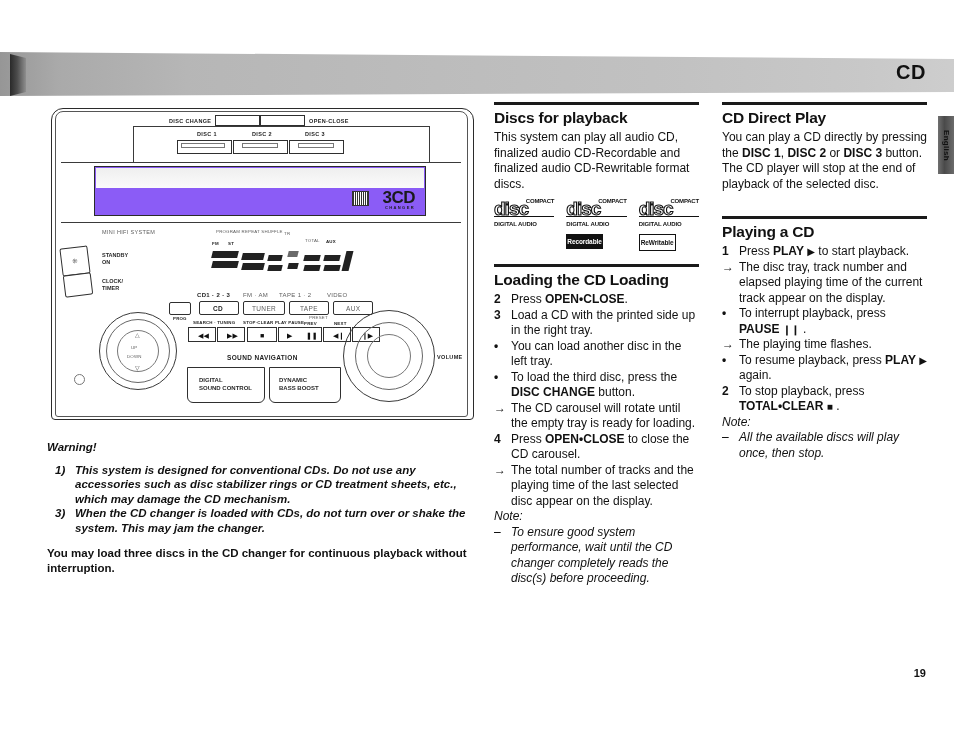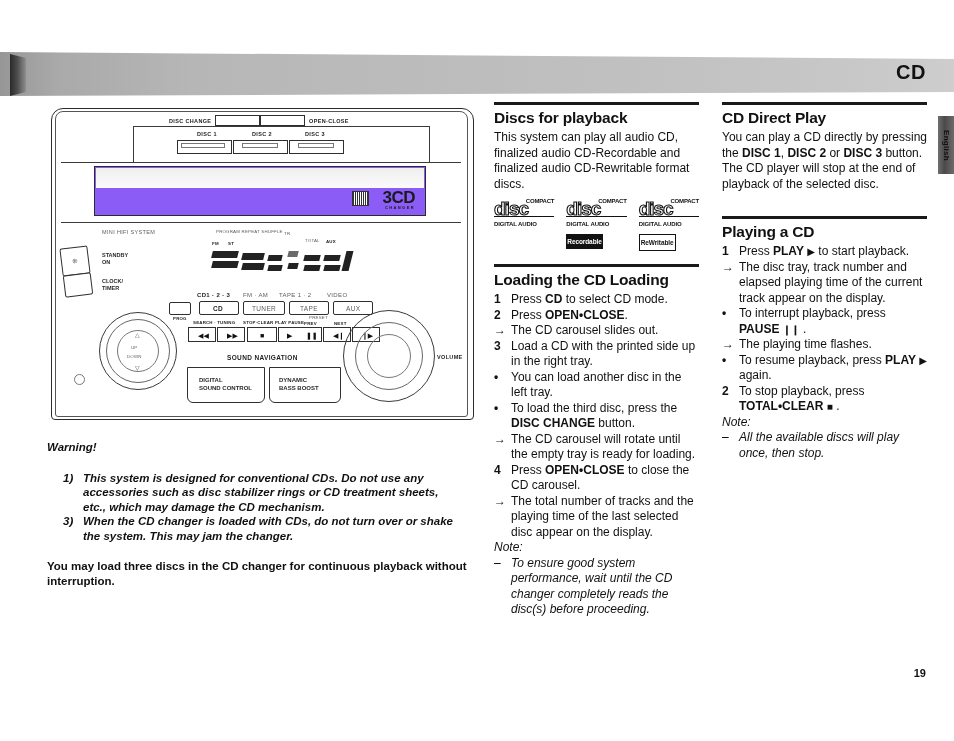--- a/index.html
+++ b/index.html
@@ -169,21 +169,21 @@
     left: 47px; top: 440px;
     width: 430px;
     font-size: 11.5px;
     line-height: 14.5px;
   }
   #warning .w-title {
     font-style: italic;
     font-weight: bold;
     margin-bottom: 1px;
   }
-  #warning ol { margin: 16px; padding: 0; list-style: none; }
+  #warning ol { margin: 8px; padding: 0; list-style: none; }
   #warning li {
     font-style: italic;
     font-weight: bold;
     padding-left: 20px;
     text-indent: -20px;
     margin-bottom: 0px;
   }
   #warning li .num { display: inline-block; width: 20px; text-indent: 0; }
   #warning .w-foot {
     margin-top: 11px;
@@ -488,23 +488,21 @@
       <div class="compact">COMPACT</div>
       <div class="discword">disc</div>
       <div class="da">DIGITAL AUDIO</div>
       <span class="sub-out">ReWritable</span>
     </div>
   </div>
 
   <div class="rule second"></div>
   <h2 class="sec">Loading the CD Loading</h2>
   <ol class="steps">
-      <li class=""><span class="mk">1</span><span>Press <b>CD</b> to select CD mode.</span></li>
       <li class=""><span class="mk">2</span><span>Press <b>OPEN•CLOSE</b>.</span></li>
-      <li class="arrow"><span class="mk">→</span><span>The CD carousel slides out.</span></li>
       <li class=""><span class="mk">3</span><span>Load a CD with the printed side up in the right tray.</span></li>
       <li class="bullet"><span class="mk">•</span><span>You can load another disc in the left tray.</span></li>
       <li class="bullet"><span class="mk">•</span><span>To load the third disc, press the <b>DISC CHANGE</b> button.</span></li>
       <li class="arrow"><span class="mk">→</span><span>The CD carousel will rotate until the empty tray is ready for loading.</span></li>
       <li class=""><span class="mk">4</span><span>Press <b>OPEN•CLOSE</b> to close the CD carousel.</span></li>
       <li class="arrow"><span class="mk">→</span><span>The total number of tracks and the playing time of the last selected disc appear on the display.</span></li>
     </ol>
   <div class="note-head">Note:</div>
   <div class="note-body">
     <span class="mk">–</span><span>To ensure good system performance, wait until the CD changer completely reads the disc(s) before proceeding.</span>

